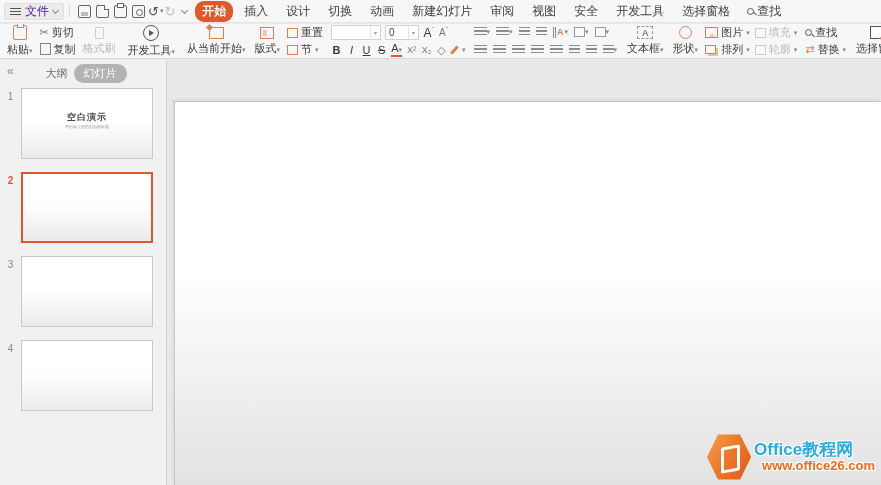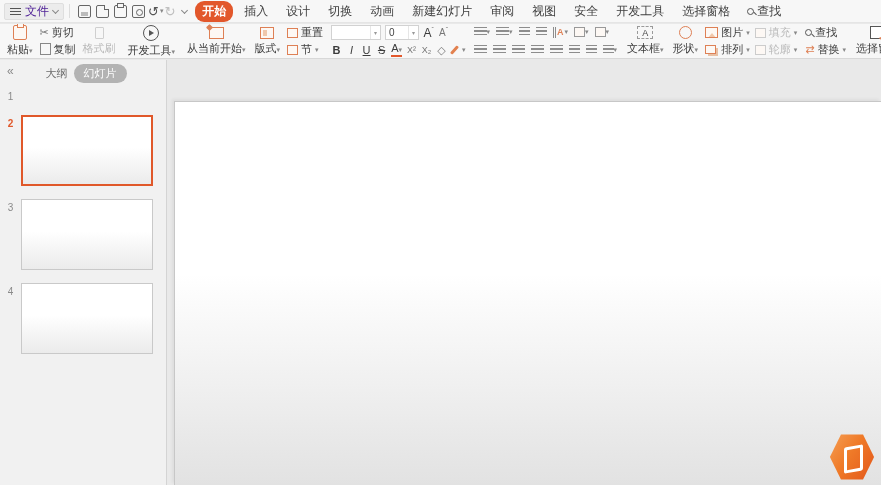--- a/index.html
+++ b/index.html
@@ -347,34 +347,42 @@
 
 <div class="sidebar">
   <div class="sb-hdr">
     <span class="collapse">«</span>
     <span class="sb-tab">大纲</span>
     <span class="sb-pill">幻灯片</span>
   </div>
   <div class="thumb-list">
     <div class="thumb-row">
       <span class="tnum">1</span>
+      <div class="thumb">
+        <span class="t-title">空白演示</span>
+        <span class="t-sub">单击输入您的封面副标题</span>
+      </div>
     </div>
     <div class="thumb-row">
       <span class="tnum sel">2</span>
       <div class="thumb sel"></div>
     </div>
     <div class="thumb-row">
       <span class="tnum">3</span>
       <div class="thumb"></div>
     </div>
     <div class="thumb-row">
       <span class="tnum">4</span>
       <div class="thumb"></div>
     </div>
   </div>
 </div>
 
 <div class="canvas">
   <div class="slide"></div>
   <div class="wm">
     <span class="hex"></span>
+    <span class="wm-text">
+      <span class="wm-title">Office教程网</span>
+      <span class="wm-url">www.office26.com</span>
+    </span>
   </div>
 </div>
 
 </body></html>

